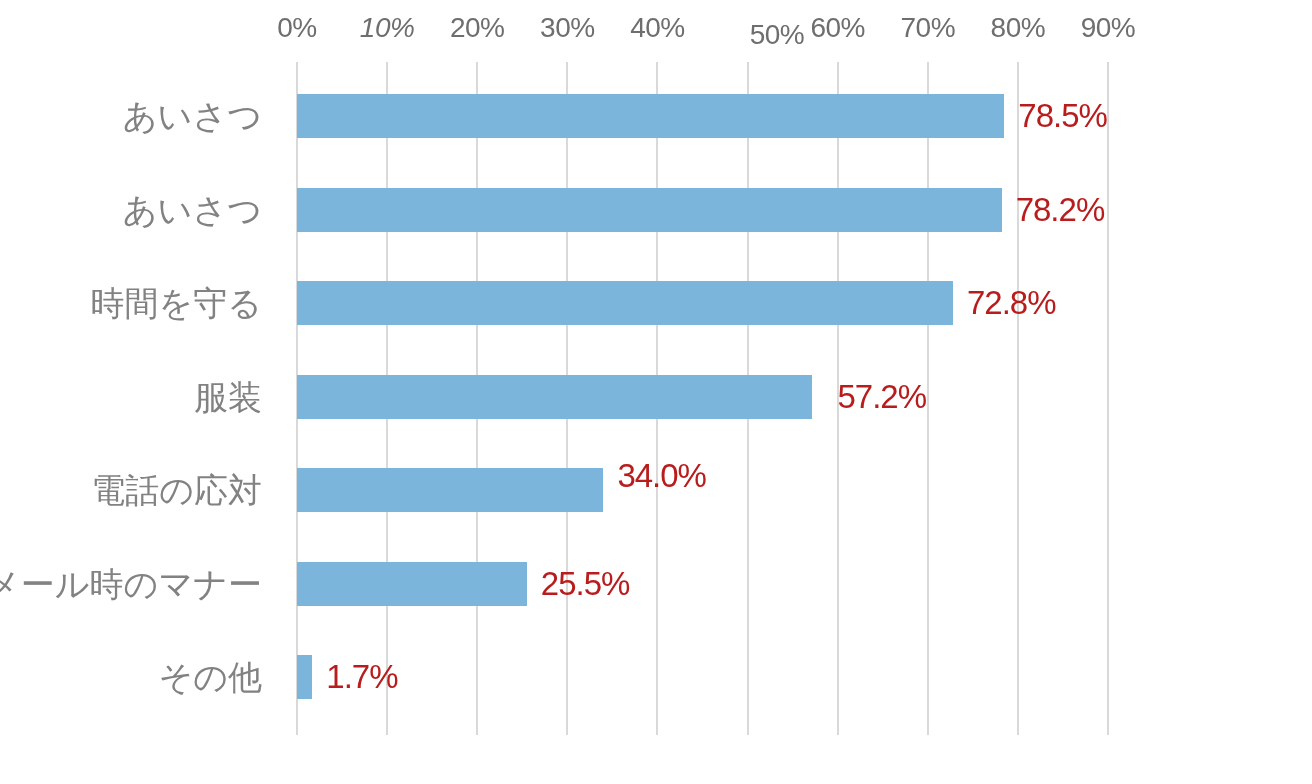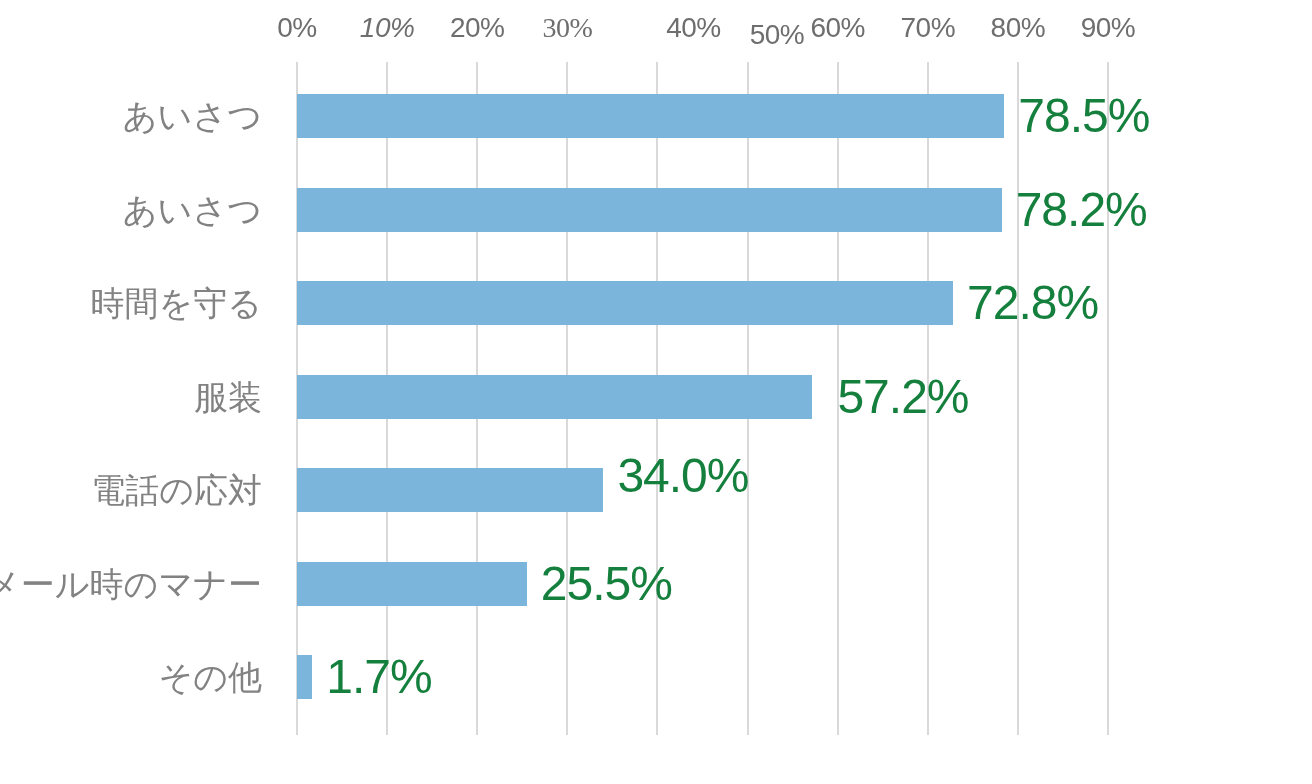--- a/index.html
+++ b/index.html
@@ -54,23 +54,23 @@
 
   
   .bar {
     position: absolute;
     background: #7bb5dc;
   }
 
   
   .value-label {
     position: absolute;
-    font-size: 48px;
+    font-size: 33px;
     line-height: 52px;
-    color: #15803d;
+    color: #b91c1c;
     white-space: nowrap;
     transform: translateY(-50%);
     letter-spacing: -1px;
   }
 </style>
 </head>
 <body>
 
 <div id="chart-root">
 
@@ -83,22 +83,22 @@
       <div class="gridline" style="left: 746.556px; top: 62px; height: 673px;"></div>
       <div class="gridline" style="left: 836.667px; top: 62px; height: 673px;"></div>
       <div class="gridline" style="left: 926.778px; top: 62px; height: 673px;"></div>
       <div class="gridline" style="left: 1016.89px; top: 62px; height: 673px;"></div>
       <div class="gridline" style="left: 1107px; top: 62px; height: 673px;"></div>
     </div>
   <div id="ticks-layer">
       <div class="tick-label" style="left: 297px;">0%</div>
       <div class="tick-label" style="left: 387.111px; font-style: italic;">10%</div>
       <div class="tick-label" style="left: 477.222px;">20%</div>
-      <div class="tick-label" style="left: 567.333px; font-family: Liberation Serif, serif;">30%</div>
-      <div class="tick-label" style="left: 657.444px; margin-left: 36px;">40%</div>
+      <div class="tick-label" style="left: 567.333px;">30%</div>
+      <div class="tick-label" style="left: 657.444px;">40%</div>
       <div class="tick-label" style="left: 777px; margin-top: 7px;">50%</div>
       <div class="tick-label" style="left: 837.667px; text-align: right;">60%</div>
       <div class="tick-label" style="left: 927.778px;">70%</div>
       <div class="tick-label" style="left: 1017.89px;">80%</div>
       <div class="tick-label" style="left: 1108px;">90%</div>
     </div>
   <div id="categories-layer">
       <div class="cat-label" style="top: 116px;">あいさつ</div>
       <div class="cat-label" style="top: 209.5px;">あいさつ</div>
       <div class="cat-label" style="top: 303px;">時間を守る</div>

